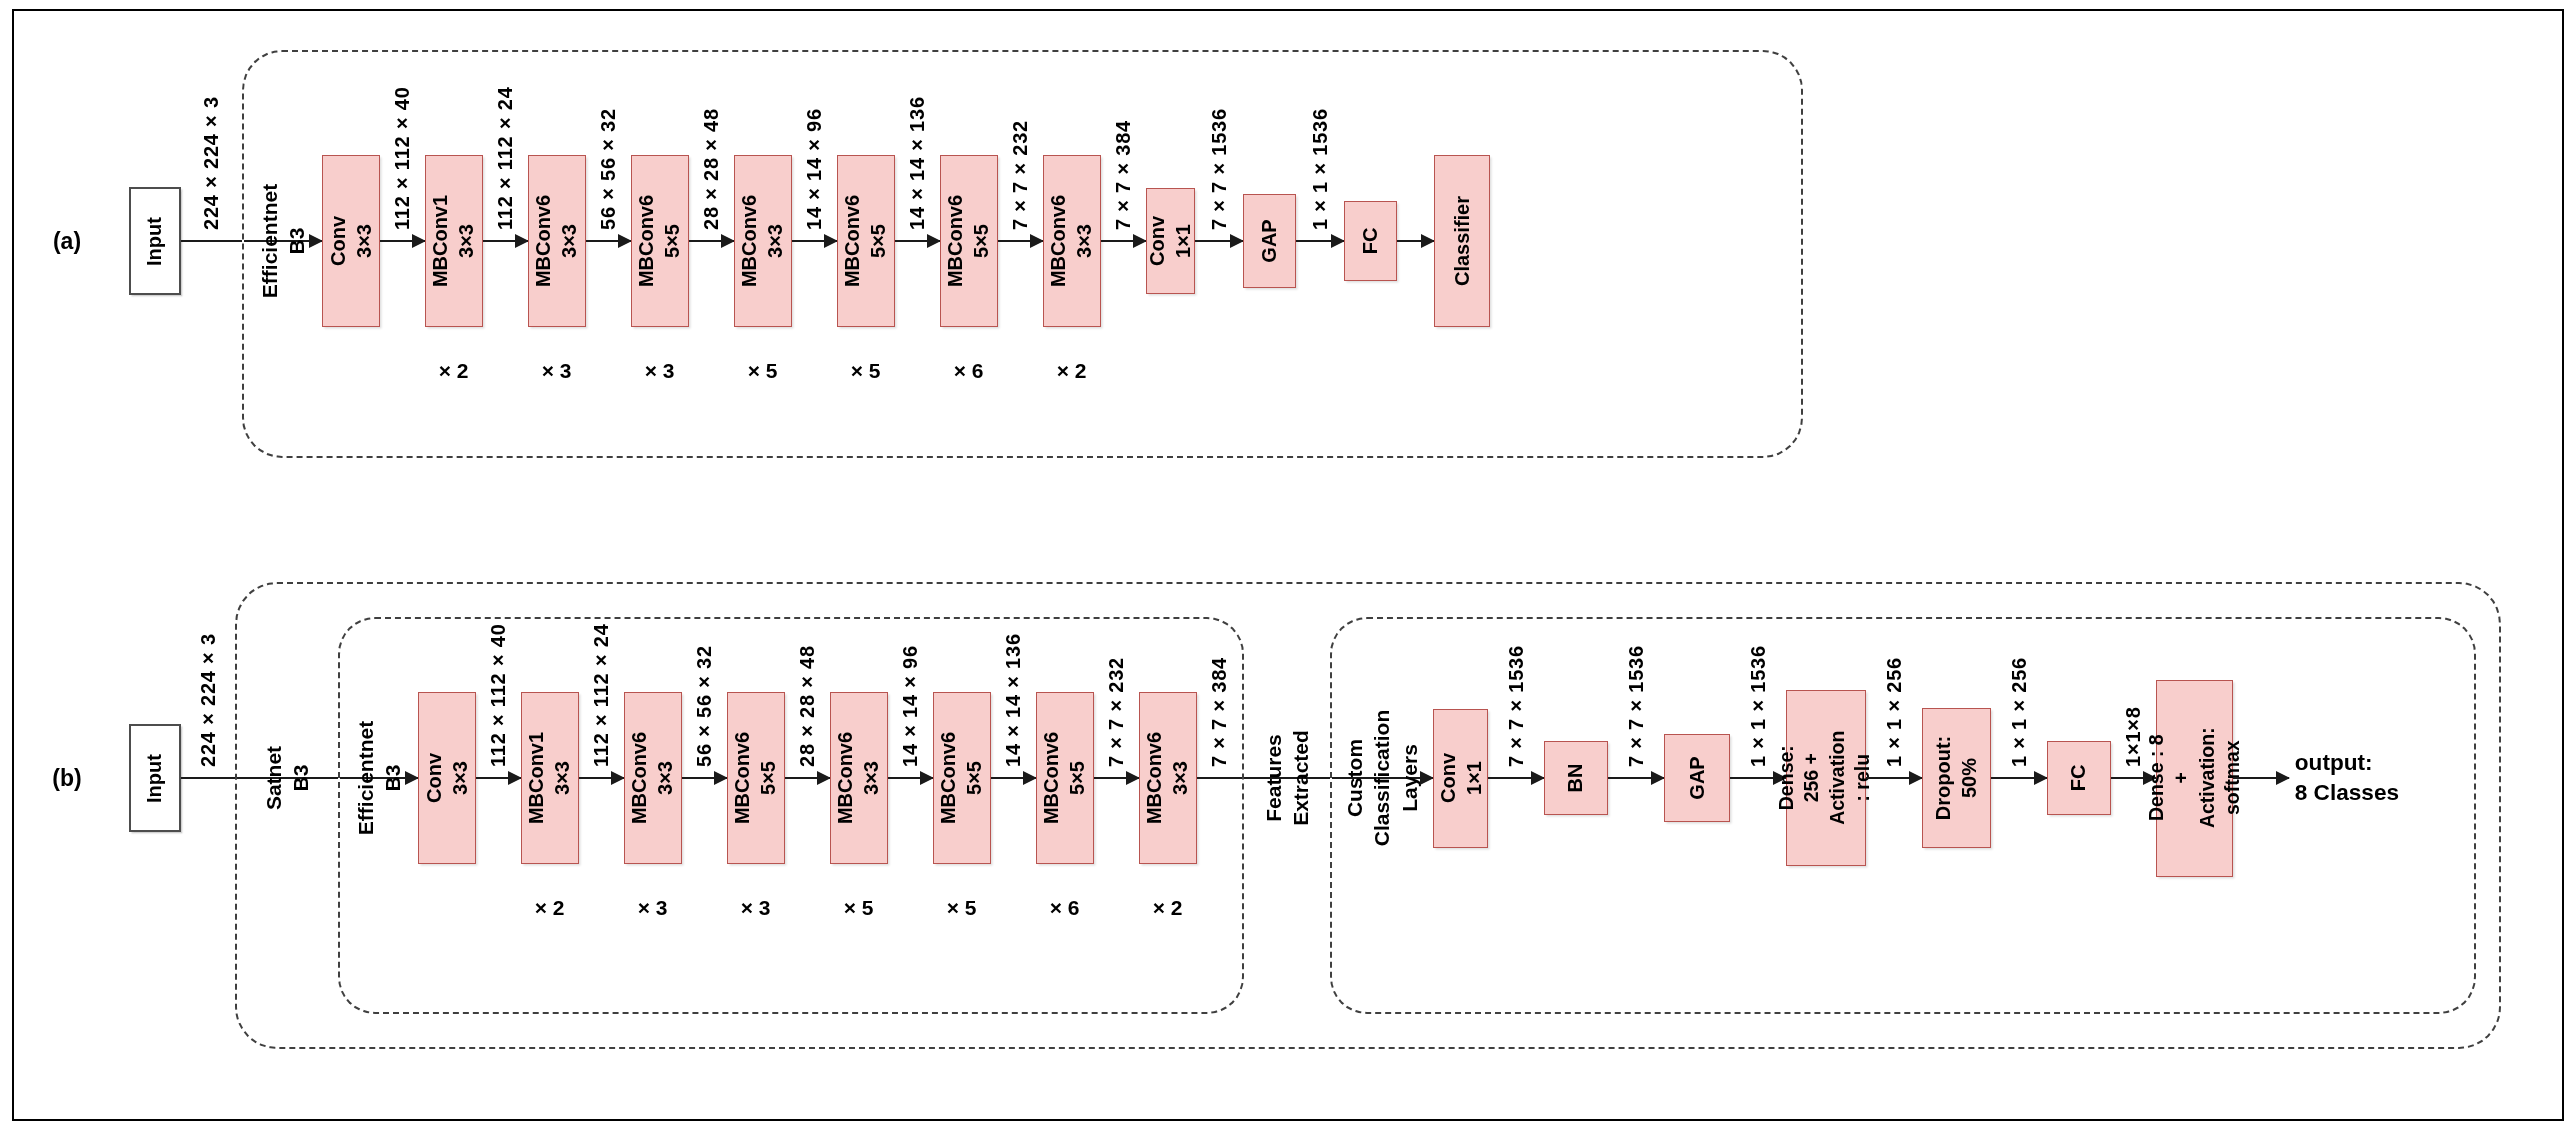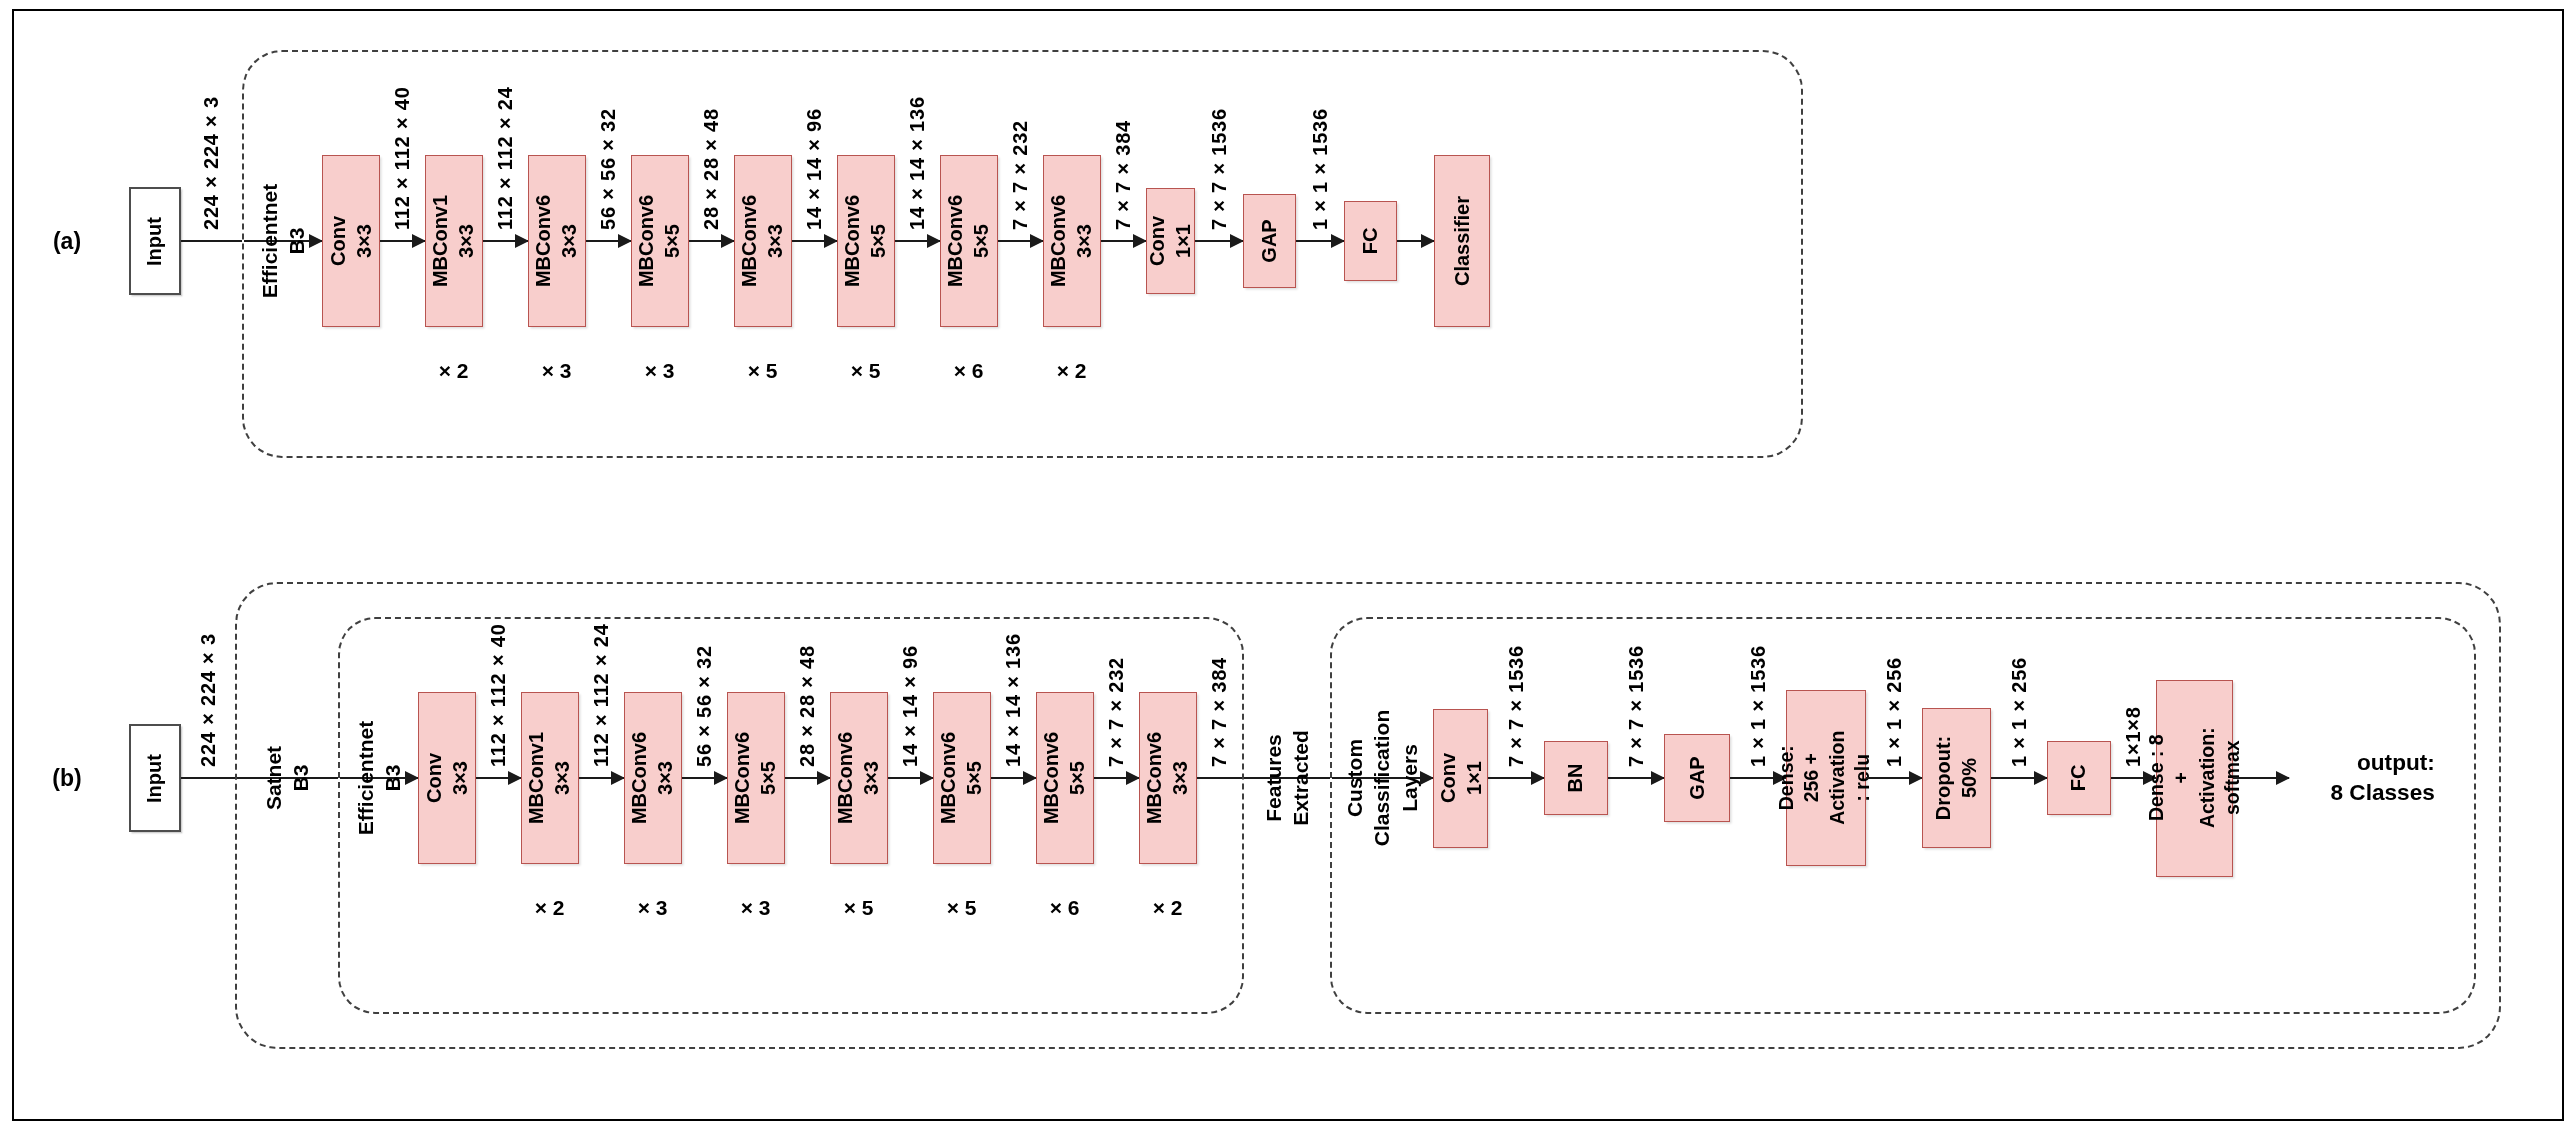--- a/index.html
+++ b/index.html
@@ -74,21 +74,21 @@
   .clsf{width:54px;height:170px;}
   .conv1b{width:53px;height:137px;}
   .bnb{width:62px;height:72px;}
   .gapb{width:64px;height:86px;}
   .dense256{width:78px;height:174px;}
   .dropb{width:67px;height:138px;}
   .fcb{width:62px;height:72px;}
   .dense8{width:75px;height:195px;}
   .output{
     flex:0 0 auto;width:140px;margin-left:6.2px;
-    font-size:22.6px;line-height:1.35;text-align:right;white-space:pre-line;
+    font-size:22.6px;line-height:1.35;text-align:left;white-space:pre-line;
   }
 </style>
 </head>
 <body>
 
 <div class="frame"></div>
 
 <div class="row" id="row-a">
   <div class="panel-label">(a)</div>
 

